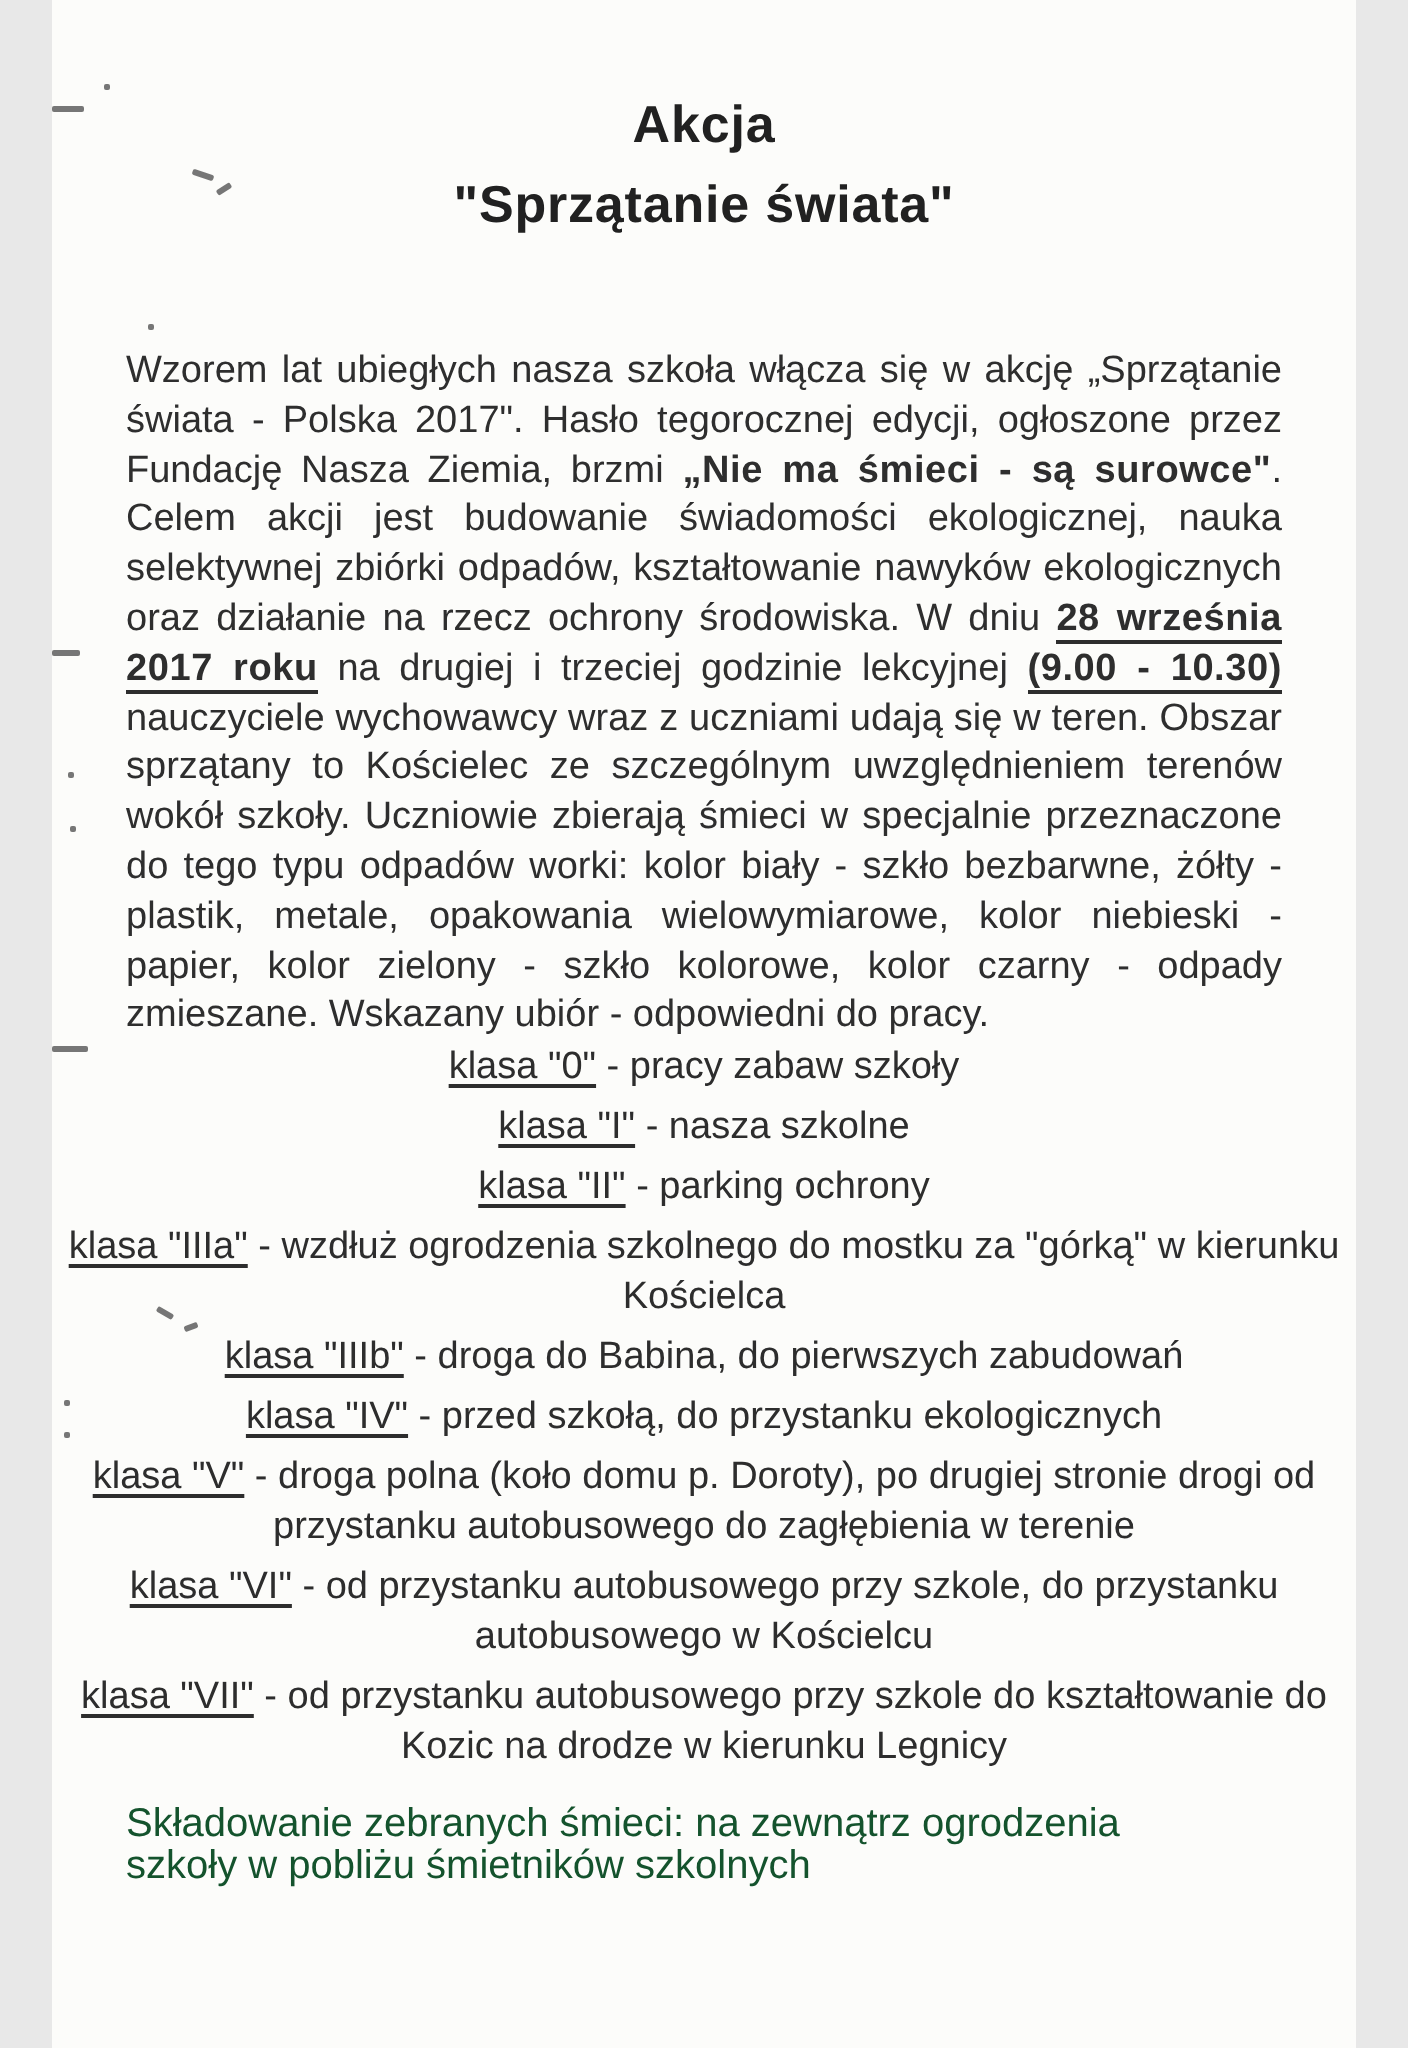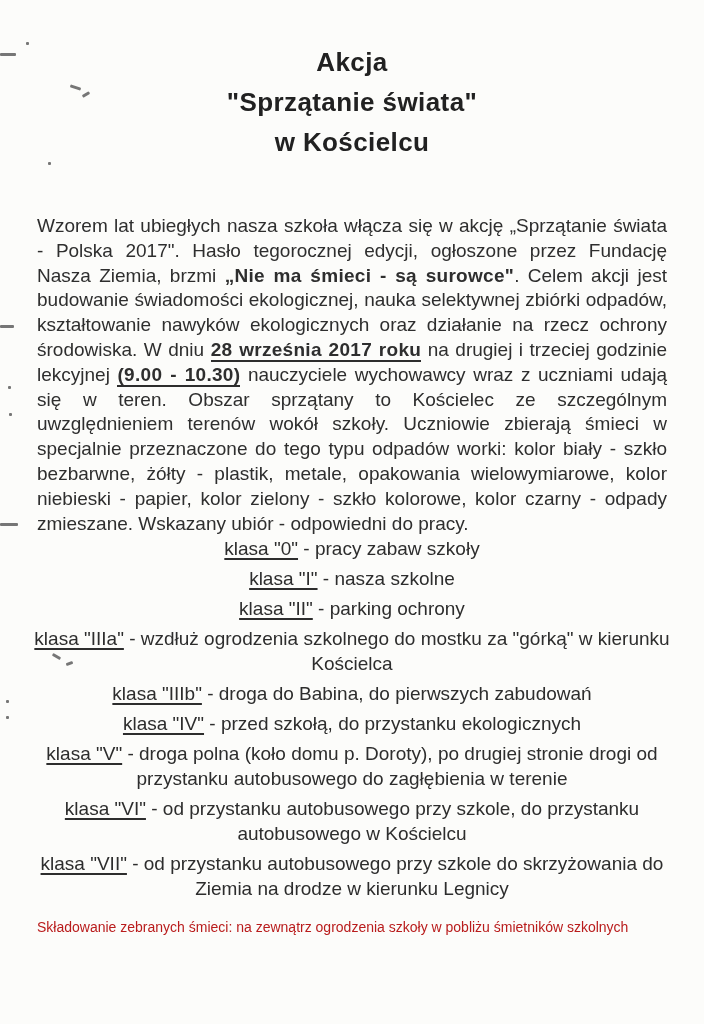--- a/index.html
+++ b/index.html
@@ -1,19 +1,19 @@
 <!DOCTYPE html>
 <html><head>
 <meta charset="utf-8">
 <style>
   * { box-sizing: border-box; }
   html, body { margin: 0; padding: 0; background: #e8e8e8; }
   .page {
     position: relative;
-    width: 704px;
+    width: 652px;
     height: 1024px;
     margin: 0 auto;
     background: #fcfcfa;
     font-family: "Liberation Sans", sans-serif;
     color: #2d2d2d;
     overflow: hidden;
   }
   .title-block {
     padding-top: 42px;
     text-align: center;
@@ -48,23 +48,23 @@
     line-height: 25px;
   }
   .region-label {
     text-decoration: underline;
     text-decoration-thickness: 1.5px;
     text-underline-offset: 3px;
     white-space: nowrap;
   }
   .footer-note {
     margin: 16px 60px 0 37px;
-    font-size: 14px;
+    font-size: 20px;
     line-height: 21px;
-    color: #b91c1c;
+    color: #14532d;
   }
   .artifact {
     position: absolute;
     background: #4a4a4a;
     opacity: 0.75;
     border-radius: 1px;
   }
 </style>
 </head>
 <body>
@@ -81,33 +81,32 @@
   <div class="artifact" style="left:9px; top:413px; width:3px; height:3px;"></div>
   <div class="artifact" style="left:0px; top:523px; width:18px; height:3px;"></div>
   <div class="artifact" style="left:52px; top:655px; width:9px; height:3px; transform:rotate(30deg);"></div>
   <div class="artifact" style="left:66px; top:662px; width:7px; height:3px; transform:rotate(-20deg);"></div>
   <div class="artifact" style="left:6px; top:700px; width:3px; height:3px;"></div>
   <div class="artifact" style="left:6px; top:716px; width:3px; height:3px;"></div>
 
   <div class="title-block">
     <div>Akcja</div>
     <div>"Sprzątanie świata"</div>
-    <div>w Kościelcu</div>
   </div>
 
   <div class="body-par"><span>Wzorem lat ubiegłych nasza szkoła włącza się w akcję „Sprzątanie świata - Polska 2017". Hasło tegorocznej edycji, ogłoszone przez Fundację Nasza Ziemia, brzmi </span><span class="seg-bold">„Nie ma śmieci - są surowce"</span><span>. Celem akcji jest budowanie świadomości ekologicznej, nauka selektywnej zbiórki odpadów, kształtowanie nawyków ekologicznych oraz działanie na rzecz ochrony środowiska. W dniu </span><span class="seg-bold-underline">28 września 2017 roku</span><span> na drugiej i trzeciej godzinie lekcyjnej </span><span class="seg-bold-underline">(9.00 - 10.30)</span><span> nauczyciele wychowawcy wraz z uczniami udają się w teren. Obszar sprzątany to Kościelec ze szczególnym uwzględnieniem terenów wokół szkoły. Uczniowie zbierają śmieci w specjalnie przeznaczone do tego typu odpadów worki: kolor biały - szkło bezbarwne, żółty - plastik, metale, opakowania wielowymiarowe, kolor niebieski - papier, kolor zielony - szkło kolorowe, kolor czarny - odpady zmieszane. Wskazany ubiór - odpowiedni do pracy.</span></div>
 
 
   <div class="region-list">
     <div class="region-item"><span class="region-label">klasa "0"</span><span> - pracy zabaw szkoły</span></div>
     <div class="region-item"><span class="region-label">klasa "I"</span><span> - nasza szkolne</span></div>
     <div class="region-item"><span class="region-label">klasa "II"</span><span> - parking ochrony</span></div>
     <div class="region-item"><span class="region-label">klasa "IIIa"</span><span> - wzdłuż ogrodzenia szkolnego do mostku za "górką" w kierunku Kościelca</span></div>
     <div class="region-item"><span class="region-label">klasa "IIIb"</span><span> - droga do Babina, do pierwszych zabudowań</span></div>
     <div class="region-item"><span class="region-label">klasa "IV"</span><span> - przed szkołą, do przystanku ekologicznych</span></div>
     <div class="region-item"><span class="region-label">klasa "V"</span><span> - droga polna (koło domu p. Doroty), po drugiej stronie drogi od przystanku autobusowego do zagłębienia w terenie</span></div>
     <div class="region-item"><span class="region-label">klasa "VI"</span><span> - od przystanku autobusowego przy szkole, do przystanku autobusowego w Kościelcu</span></div>
-    <div class="region-item"><span class="region-label">klasa "VII"</span><span> - od przystanku autobusowego przy szkole do skrzyżowania do Ziemia na drodze w kierunku Legnicy</span></div>
+    <div class="region-item"><span class="region-label">klasa "VII"</span><span> - od przystanku autobusowego przy szkole do kształtowanie do Kozic na drodze w kierunku Legnicy</span></div>
   </div>
 
   <div class="footer-note">Składowanie zebranych śmieci: na zewnątrz ogrodzenia szkoły w pobliżu śmietników szkolnych</div>
 
 </div>
 
 </body></html>

